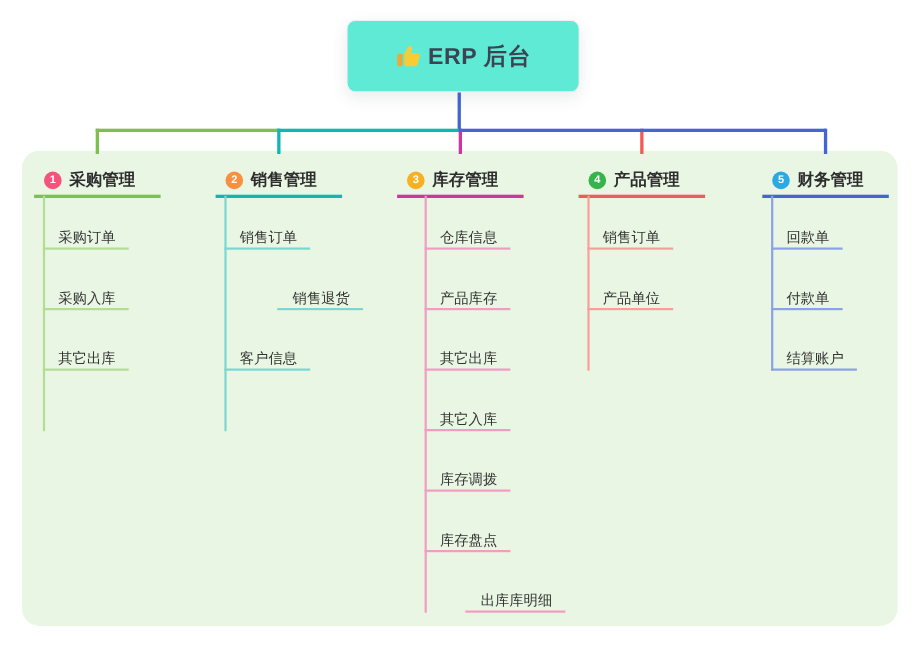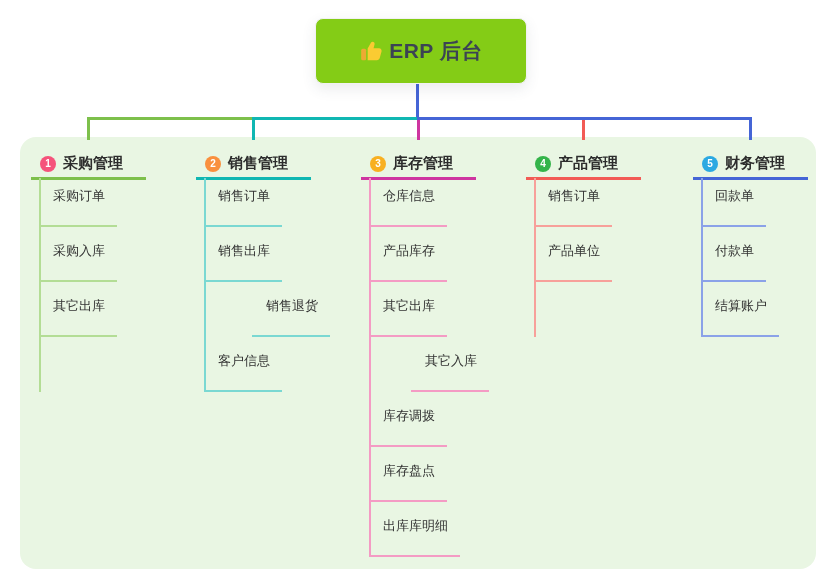--- a/index.html
+++ b/index.html
@@ -6,21 +6,21 @@
   .stage{
     position:relative;width:839px;height:588px;overflow:hidden;
     font-family:"Liberation Sans","DejaVu Sans",sans-serif;background:#fff;
   }
   .panel{
     position:absolute;left:20px;top:137px;width:796px;height:432px;
     border-radius:16px;
   }
   .root-card{
     position:absolute;left:315px;top:18px;width:210px;height:64px;
-    background:#84cc16;border:1px solid #f1f1f3;border-radius:8px;
+    background:#5eead4;border:1px solid #f1f1f3;border-radius:8px;
     box-shadow:0 5px 14px rgba(60,70,90,.10);
     display:flex;align-items:center;justify-content:center;gap:4px;
     z-index:3;cursor:pointer;
   }
   .root-label{font-size:21px;font-weight:600;color:#3b4354;letter-spacing:.5px;}
   .hline,.vline{position:absolute;z-index:1;}
   .hline{height:3px;}
   .vline{width:3px;}
   .branch-header{
     position:absolute;width:115px;height:30px;top:150px;
@@ -31,21 +31,21 @@
     width:16px;height:16px;border-radius:50%;flex:0 0 16px;
     display:flex;align-items:center;justify-content:center;
     color:#fff;font-size:10px;font-weight:bold;line-height:1;
   }
   .branch-title{font-size:15px;font-weight:600;color:#2d2d2d;white-space:nowrap;}
   .children{position:absolute;top:172px;z-index:2;}
   .spine{position:absolute;left:0;top:6px;width:2px;}
   .child-row{height:55px;display:flex;align-items:flex-end;}
   .leaf{
     display:inline-block;white-space:nowrap;
-    padding:0 12px 20px 14px;font-size:13px;color:#333;cursor:pointer;
+    padding:0 12px 0 14px;font-size:13px;color:#333;cursor:pointer;
   }
 </style>
 </head>
 <body>
 
 <div class="stage">
   <div class="panel" id="panel" style="background: rgb(233, 246, 227);"></div>
 
   <div class="root-card">
     <span style="display:flex;">
@@ -88,55 +88,52 @@
       <div class="branch-header" style="left: 196px; border-bottom: 3px solid rgb(16, 183, 178);">
         <span class="badge" style="background: rgb(249, 144, 62);">2</span>
         <span class="branch-title">销售管理</span>
       </div>
       <div class="children" style="left: 204px;">
         <div class="spine" style="background: rgb(122, 216, 210); height: 214px;"></div>
         <div class="child-row">
           <span class="leaf" style="border-bottom: 2px solid rgb(122, 216, 210); margin-top: 22px;">销售订单</span>
         </div>
         <div class="child-row">
-          <span class="leaf" style="border-bottom: 2px solid rgb(122, 216, 210);">销售出库</span>
-        </div>
-        <div class="child-row">
           <span class="leaf" style="border-bottom: 2px solid rgb(122, 216, 210); margin-left: 48px;">销售退货</span>
         </div>
         <div class="child-row">
           <span class="leaf" style="border-bottom: 2px solid rgb(122, 216, 210); margin-top: 40px;">客户信息</span>
         </div>
       </div>
       <div class="branch-header" style="left: 361px; border-bottom: 3px solid rgb(206, 53, 160);">
         <span class="badge" style="background: rgb(248, 176, 33);">3</span>
         <span class="branch-title">库存管理</span>
       </div>
-      <div class="children" style="left: 369px;">
+      <div class="children" style="left: 386px;">
         <div class="spine" style="background: rgb(244, 155, 196); height: 379px;"></div>
         <div class="child-row">
           <span class="leaf" style="border-bottom: 2px solid rgb(244, 155, 196);">仓库信息</span>
         </div>
         <div class="child-row">
           <span class="leaf" style="border-bottom: 2px solid rgb(244, 155, 196);">产品库存</span>
         </div>
         <div class="child-row">
           <span class="leaf" style="border-bottom: 2px solid rgb(244, 155, 196); text-align: right;">其它出库</span>
         </div>
         <div class="child-row">
-          <span class="leaf" style="border-bottom: 2px solid rgb(244, 155, 196); margin-left: 42px;">其它入库</span>
+          <span class="leaf" style="border-bottom: 2px solid rgb(244, 155, 196);">其它入库</span>
         </div>
         <div class="child-row">
           <span class="leaf" style="border-bottom: 2px solid rgb(244, 155, 196);">库存调拨</span>
         </div>
         <div class="child-row">
           <span class="leaf" style="border-bottom: 2px solid rgb(244, 155, 196);">库存盘点</span>
         </div>
         <div class="child-row">
-          <span class="leaf" style="border-bottom: 2px solid rgb(244, 155, 196);">出库库明细</span>
+          <span class="leaf" style="border-bottom: 2px solid rgb(244, 155, 196); margin-left: 37px;">出库库明细</span>
         </div>
       </div>
       <div class="branch-header" style="left: 526px; border-bottom: 3px solid rgb(242, 91, 85);">
         <span class="badge" style="background: rgb(52, 180, 74);">4</span>
         <span class="branch-title">产品管理</span>
       </div>
       <div class="children" style="left: 534px;">
         <div class="spine" style="background: rgb(247, 160, 154); height: 159px;"></div>
         <div class="child-row">
           <span class="leaf" style="border-bottom: 2px solid rgb(247, 160, 154);">销售订单</span>

